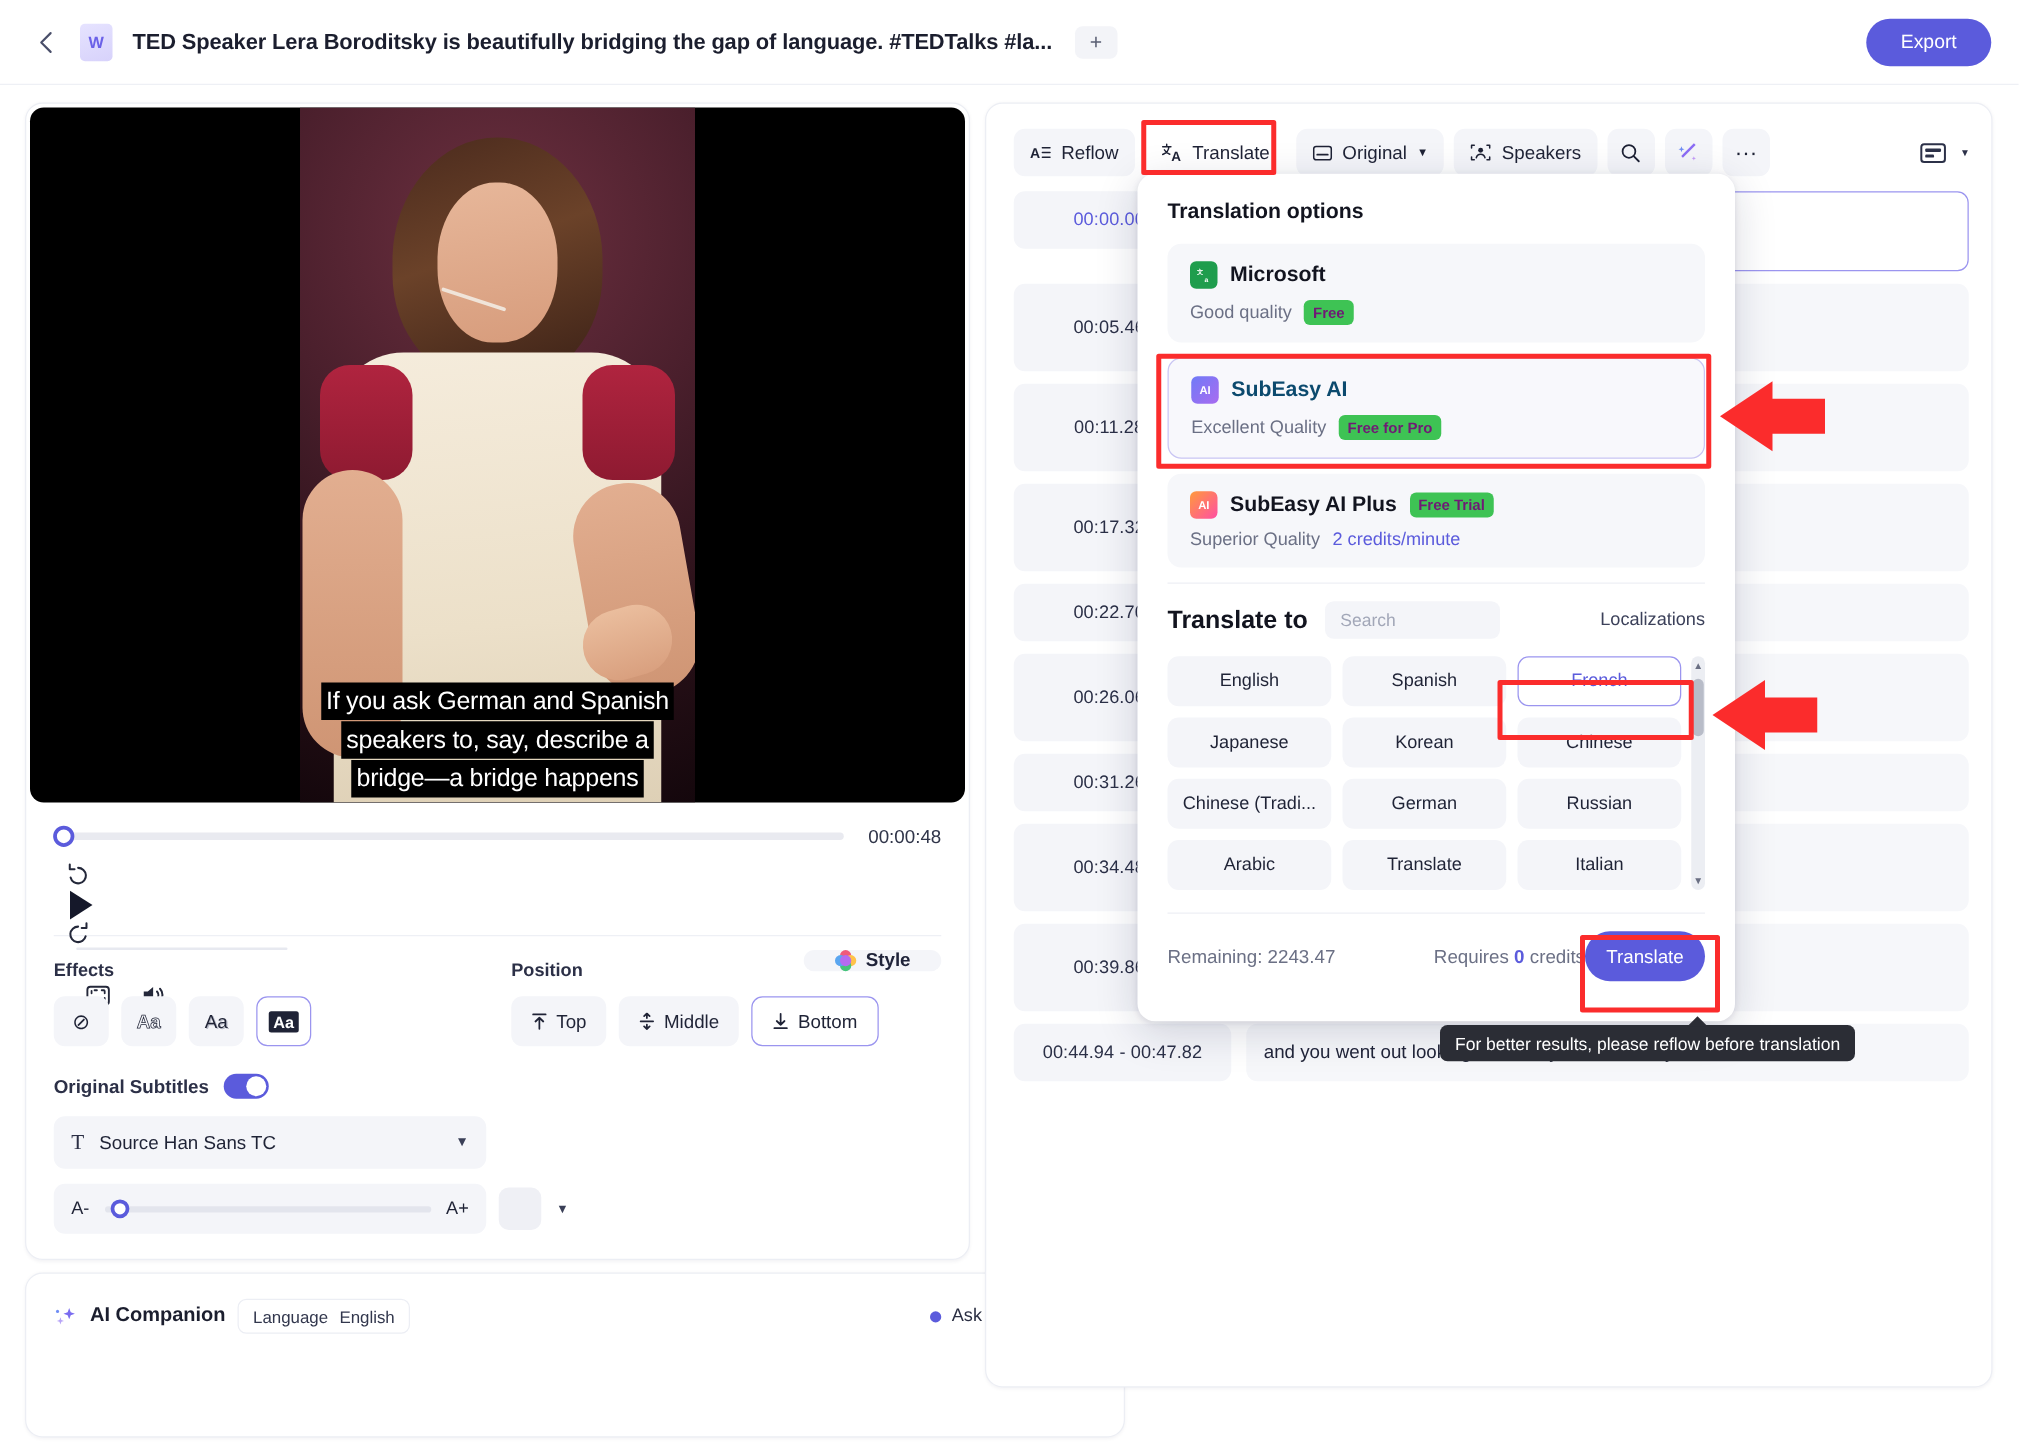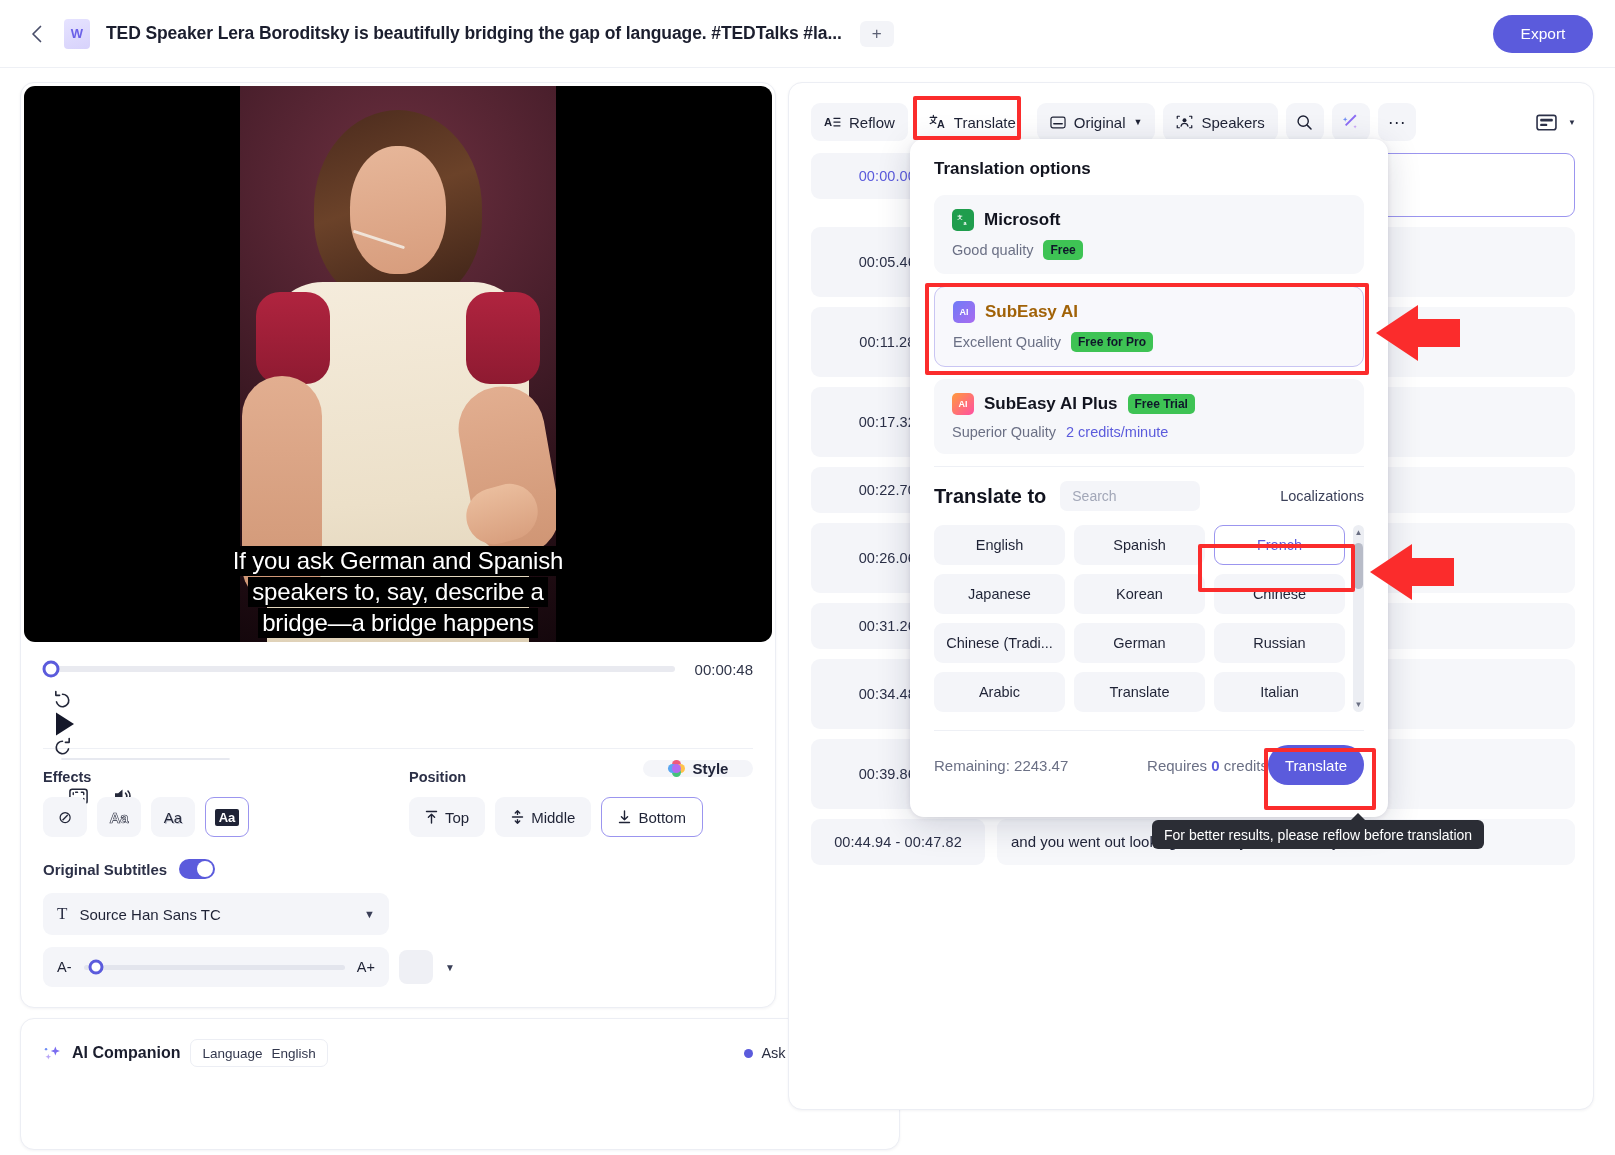--- a/index.html
+++ b/index.html
@@ -104,21 +104,21 @@
     position:absolute; left:112px; top:152px; width:54px; height:3px;
     background:#f0e4d9; border-radius:2px; transform: rotate(18deg);
   }
   .subtitle-block {
     position:absolute; left:0; right:0; bottom: 4px;
     text-align:center; padding: 0 4px;
     display:flex; flex-direction:column; align-items:center; gap:1px;
   }
   .subtitle-line {
     display:inline-block; background:#000; color:#fff;
-    font-size: 24px; line-height: 30px; padding: 0 4px;
+    font-size: 20px; line-height: 30px; padding: 0 4px;
     white-space: nowrap; letter-spacing: -0.2px;
   }
 
   .ctrl-card { margin-top: 0; padding: 0 22px 20px 22px; }
   .seek-row { display:flex; align-items:center; height: 48px; padding-top: 6px; }
   .seek-track {
     position: relative; flex: 1; height: 6px; background:#e9eaf0; border-radius: 3px;
   }
   .seek-knob {
     position:absolute; left: 8px; top: 50%; transform: translate(-50%,-50%);
@@ -287,24 +287,24 @@
   .opt-head { display:flex; align-items:center; gap: 10px; }
   .opt-logo {
     width: 22px; height: 22px; border-radius: 5px; flex:none;
     display:flex; align-items:center; justify-content:center;
     font-size: 10px; font-weight:bold; color:#fff;
   }
   .logo-ms { background:#1f9d4d; }
   .logo-se { background: linear-gradient(135deg,#6f7bf7,#a96bf0); }
   .logo-sep { background: linear-gradient(135deg,#ff9a3c,#ff4fa3); }
   .opt-name { font-size: 17px; font-weight:bold; color:#12141f; }
-  .opt-name.purple { color:#a16207; }
+  .opt-name.purple { color:#0c4a6e; }
   .badge {
     display:inline-flex; align-items:center; height: 20px; padding: 0 7px;
-    border-radius: 5px; background:#3ec354; color:#0f172a; font-size: 12px; font-weight:bold;
+    border-radius: 5px; background:#3ec354; color:#701a75; font-size: 12px; font-weight:bold;
   }
   .opt-sub { margin-top: 9px; display:flex; align-items:center; gap: 10px; }
   .opt-sub-txt { font-size: 14.5px; color:#6b7085; }
   .credits { font-size: 14.5px; color:#5b5bdc; }
 
   .pop-sep { height:1px; background:#eef0f5; margin: 10px 0 14px 0; }
   .tt-head { display:flex; align-items:center; margin-bottom: 14px; }
   .tt-label { font-size: 20px; font-weight:bold; color:#12141f; margin-right: 14px; }
   .tt-search {
     width: 140px; height: 30px; border-radius: 7px; background:#f4f5f9;

